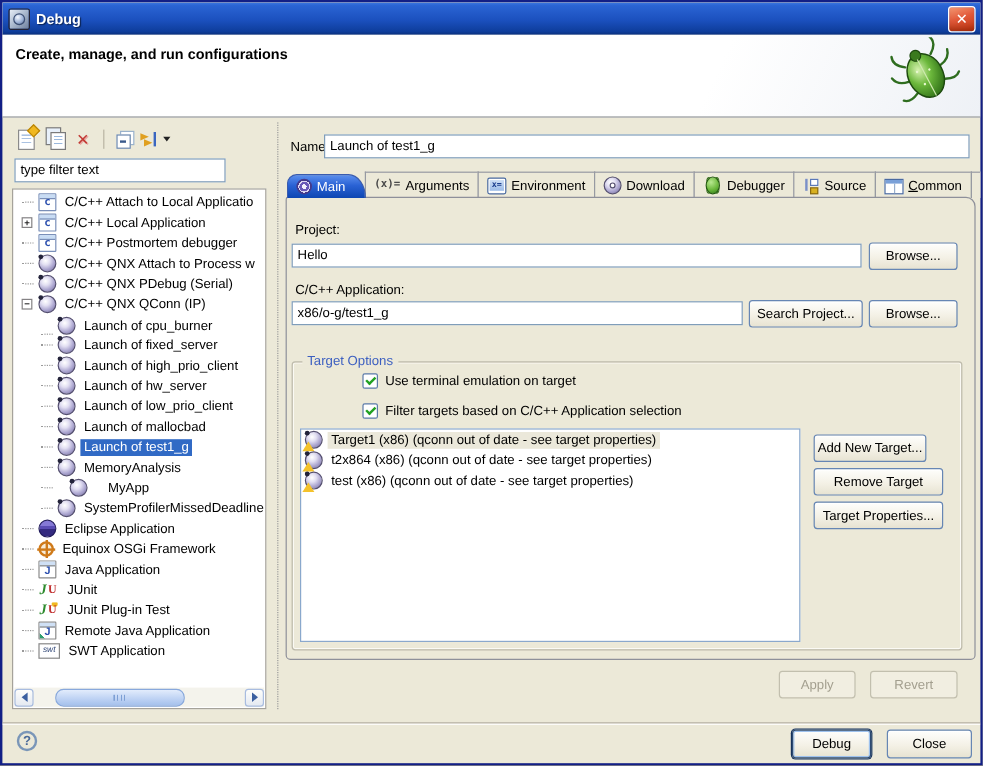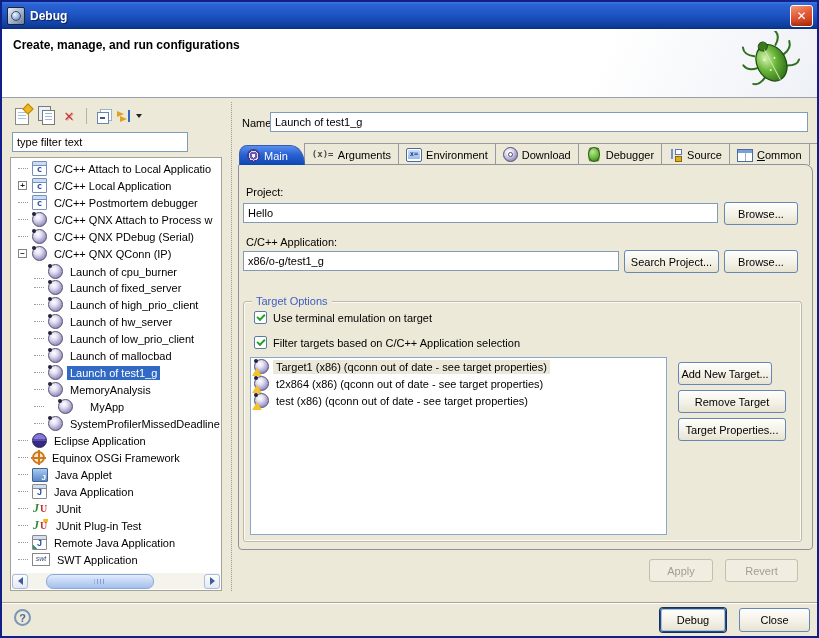--- a/index.html
+++ b/index.html
@@ -141,21 +141,21 @@
   .btn{position:absolute;height:23px;border:1px solid #6686b4;border-radius:3px;cursor:default;
     background:linear-gradient(180deg,#fefefc 0%,#f4f1e6 55%,#e7e3d2 100%);
     font:11px "Liberation Sans","DejaVu Sans",sans-serif;display:flex;align-items:center;justify-content:center;
     box-shadow:inset 0 1px 0 #fff;box-sizing:border-box;}
   .btn.disabled{background:#f1eee1;border-color:#c2bfae;color:#a39f8f;box-shadow:none;}
   .btn.default{border:1px solid #2c4a72;box-shadow:0 0 0 1px #16325c,inset 0 0 0 1px #9ec2ee;height:24px;}
   
   .group{position:absolute;left:241px;top:299px;width:559px;height:241px;border:1px solid #bdbaab;border-radius:3px;
     box-shadow:inset 0 0 0 1px #fbfaf4;box-sizing:border-box;}
   .group-title{position:absolute;left:250px;top:293px;background:#ece9d8;padding:0 4px;color:#3c5fc0;}
-  .cbrow{position:absolute;display:flex;align-items:center;gap:6px;}
+  .cbrow{position:absolute;display:flex;align-items:center;gap:6px;margin-left:48px;}
   .cb{width:13px;height:13px;border:1px solid #5a7aa8;background:#fff;position:relative;border-radius:2px;flex:none;box-sizing:border-box;}
   .cb::after{content:"";position:absolute;left:2px;top:2px;width:6px;height:3px;
     border-left:2px solid #21a121;border-bottom:2px solid #21a121;transform:rotate(-45deg);}
   .targets{position:absolute;left:248px;top:355px;width:417px;height:178px;background:#fff;border:1px solid #8aa8cc;
     overflow:hidden;box-sizing:border-box;}
   .trg-row{height:17px;display:flex;align-items:center;padding-left:3px;white-space:nowrap;}
   .trg-row .icon{margin-right:4px;}
   .trg-label{padding:1px 3px;}
   .trg-label.sel{background:#ecead e0;}
   .trg-label.sel{background:#ebe8da;}
@@ -321,25 +321,20 @@
           <span class="icon icon-eclipse-icon"></span>
           <span class="tlabel">Eclipse Application</span>
         </div>
         <div class="trow" style="padding-left: 4px;">
           <span class="slot nox"></span>
           <span class="icon icon-equinox-icon"></span>
           <span class="tlabel">Equinox OSGi Framework</span>
         </div>
         <div class="trow" style="padding-left: 4px;">
           <span class="slot nox"></span>
-          <span class="icon icon-java-applet-icon"></span>
-          <span class="tlabel">Java Applet</span>
-        </div>
-        <div class="trow" style="padding-left: 4px;">
-          <span class="slot nox"></span>
           <span class="icon icon-java-application-icon"></span>
           <span class="tlabel">Java Application</span>
         </div>
         <div class="trow" style="padding-left: 4px;">
           <span class="slot nox"></span>
           <span class="icon icon-junit-icon"></span>
           <span class="tlabel">JUnit</span>
         </div>
         <div class="trow" style="padding-left: 4px;">
           <span class="slot nox"></span>

